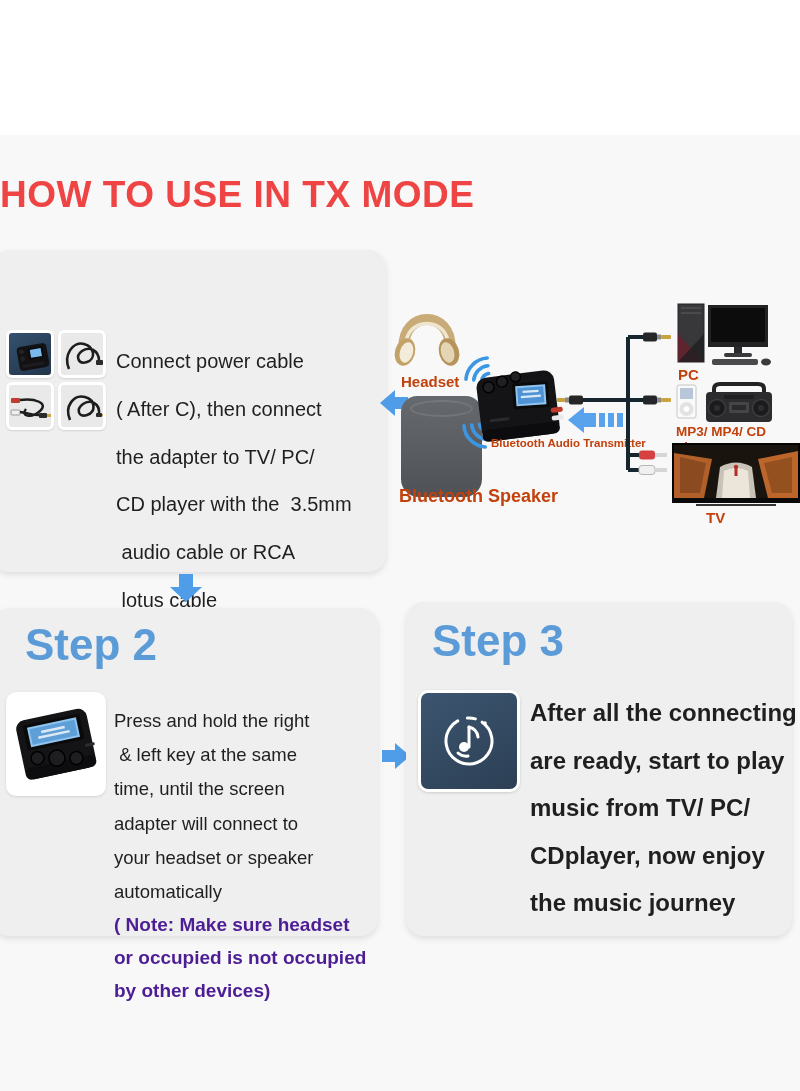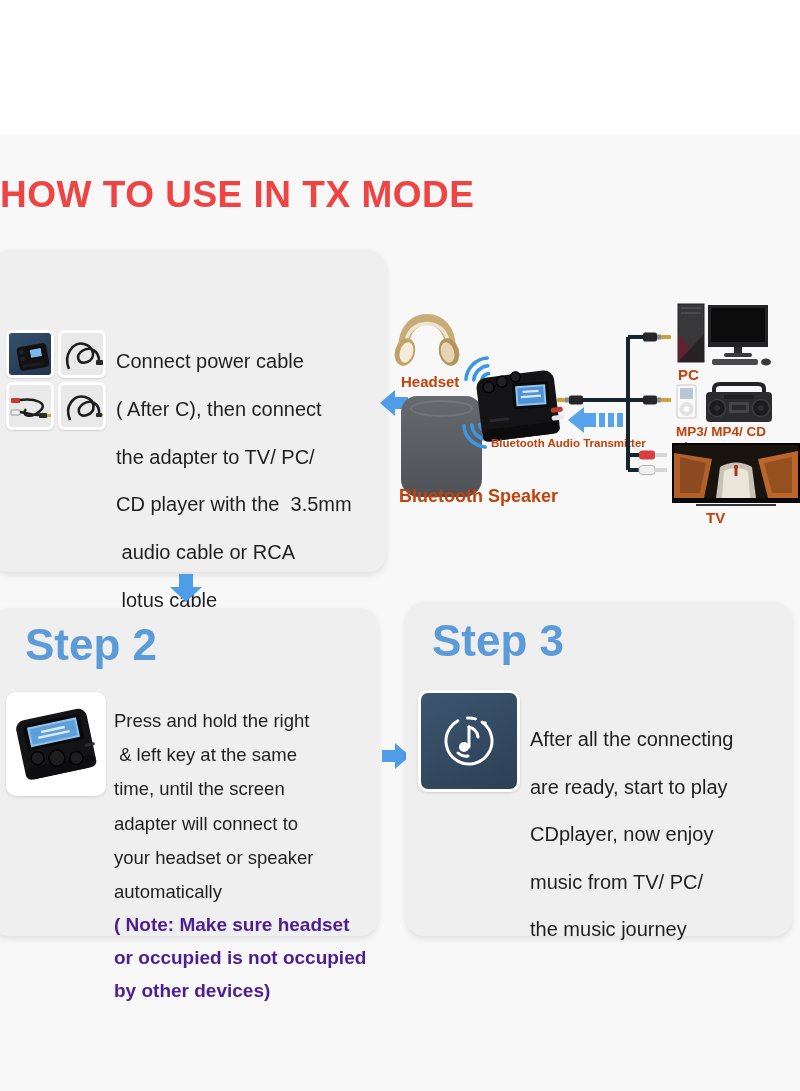--- a/index.html
+++ b/index.html
@@ -22,21 +22,21 @@
   .panel-step2 { left:-8px; top:608px; width:386px; height:328px; }
   .panel-step3 { left:406px; top:602px; width:386px; height:334px; }
 
   .step-heading { position:absolute; font-size:44px; font-weight:bold; color:#5b9bd8; }
 
   .line { white-space:pre;margin-top:11px; }
 
   .step-text { position:absolute; color:#1f1f1f; }
   .text1 { left:124px; top:82px;  width:264px; font-size:20px;   line-height:36.8px; }
   .text2 { left:122px; top:90px;  width:262px; font-size:18.5px; line-height:23.2px; }
-  .text3 { left:124px; top:108px;  width:250px; font-size:20px;   line-height:36.6px; }
+  .text3 { left:124px; top:82px;  width:250px; font-size:24px;   line-height:36.6px;font-weight:bold; }
   .note-line { color:#4c1d95; font-weight:bold; font-size:19px; line-height:22px; }
 
   
   .product-grid {
     position:absolute; left:14px; top:80px;
     display:grid; grid-template-columns:48px 48px; grid-template-rows:48px 48px; gap:4px;
   }
   .thumb { border:3px solid #ffffff; border-radius:6px; background:#e9e9e9; overflow:hidden;
            box-shadow:0 1px 2px rgba(0,0,0,0.12); }
   .thumb-dark { background:linear-gradient(145deg,#35506e,#22354a); }
@@ -212,22 +212,22 @@
         <path d="M20 43 a12 12 0 0 0 10 3" stroke="#ffffff" stroke-width="3" fill="none" stroke-linecap="round"></path>
         <circle cx="26" cy="37" r="5" fill="#ffffff"></circle>
         <path d="M31 37 V17" stroke="#ffffff" stroke-width="3" stroke-linecap="round"></path>
         <path d="M31 17 q8 2 9 10" stroke="#ffffff" stroke-width="3" fill="none" stroke-linecap="round"></path>
       </svg>
     </div>
 
     <div class="step-text text3">
       <div class="line">After all the connecting</div>
       <div class="line">are ready, start to play</div>
+      <div class="line">music from TV/ PC/</div>
       <div class="line">CDplayer, now enjoy</div>
-      <div class="line">music from TV/ PC/</div>
       <div class="line">the music journey</div>
     </div>
   </div>
 
   <svg class="abs" style="left:389px; top:296px;" width="76" height="78" viewBox="0 0 76 78">
     <path d="M15 52 C13 14 63 14 61 52" stroke="#c9ab77" stroke-width="11" fill="none" stroke-linecap="round"></path>
     <path d="M17 50 C16 20 60 20 59 50" stroke="#efe6d0" stroke-width="3.5" fill="none" stroke-linecap="round"></path>
     <g transform="rotate(16 16 56)">
       <ellipse cx="16" cy="56" rx="10" ry="14" fill="#c3a267"></ellipse>
       <ellipse cx="17.5" cy="56" rx="6.5" ry="10.5" fill="#f4ecda"></ellipse>

